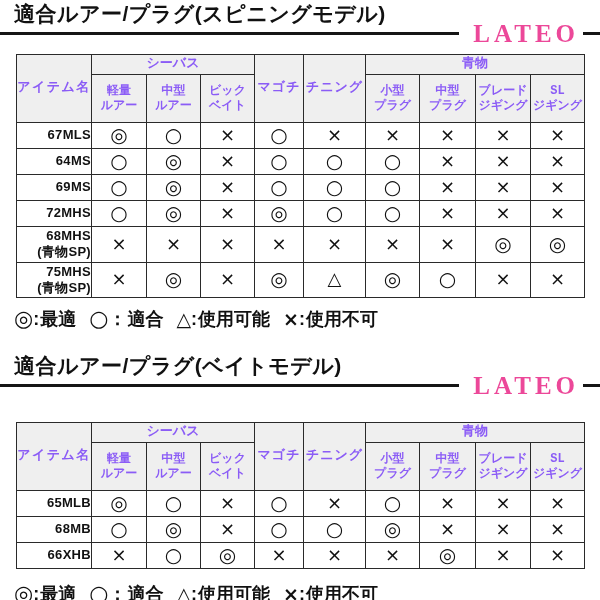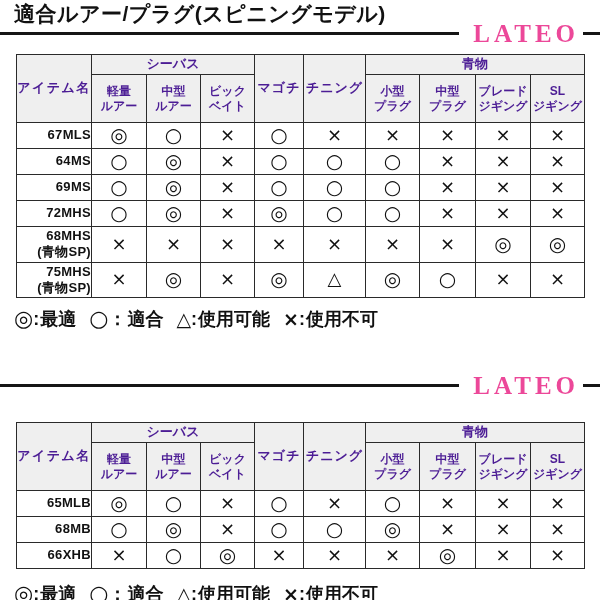--- a/index.html
+++ b/index.html
@@ -38,22 +38,22 @@
     border-collapse: collapse;
     table-layout: fixed;
   }
   .compat-table th, .compat-table td {
     border: 1px solid #2a2a2a;
     text-align: center; vertical-align: middle;
     padding: 1px 0;
   }
   .compat-table thead th {
     background: #efefef;
-    font-weight: 700; color: #4c1d95;
-    white-space: pre-line; line-height: 1.25;
+    font-weight: 700; color: #8b5cf6;
+    white-space: pre-line; line-height: 1.25; font-family: Liberation Mono, monospace;
   }
   .compat-table tr.group-row th { height: 20px; font-size: 13px; }
   .compat-table tr.sub-row th { height: 48px; font-size: 12px; }
   .compat-table th.item-head { font-size: 13px; letter-spacing: 1.5px; }
   .compat-table th.single-head { font-size: 13px; letter-spacing: 1px; }
   .compat-table tbody tr { height: 26px; }
   .compat-table td.model-cell {
     background: #ffffff;
     font-size: 13px; font-weight: 700; letter-spacing: 0.3px;
     white-space: pre-line; line-height: 1.25; text-align: right;
@@ -233,20 +233,21 @@
         <span class="legend-item">
           <span class="legend-sym sym-x">×</span>
           <span class="legend-sep">:</span>
           <span class="legend-label">使用不可</span>
         </span>
       </div>
   </div>
 
   <div class="section section-bait">
     <div class="section-head">
+      <div class="section-title">適合ルアー/プラグ(ベイトモデル)</div>
       <div class="brand-row">
         <div class="rule"></div>
         <div class="brand">LATEO</div>
         <div class="rule-tick"></div>
       </div>
     </div>
     <table class="compat-table">
         <colgroup>
           <col style="width: 75px;">
           <col style="width: 55px;">

